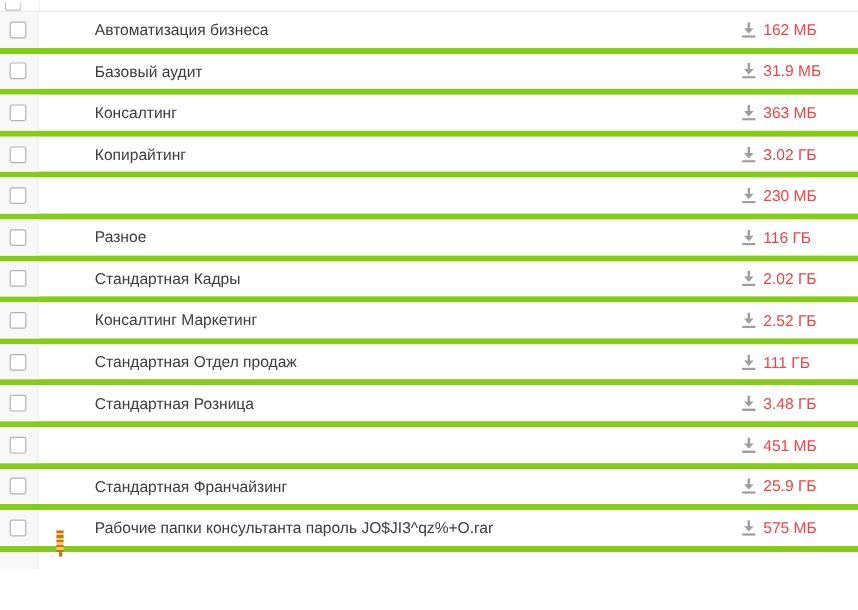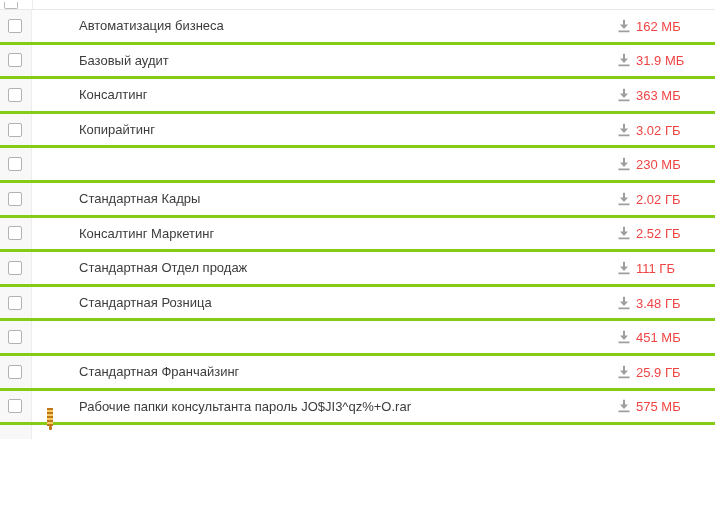--- a/index.html
+++ b/index.html
@@ -29,21 +29,21 @@
   }
   .top-sliver .col-sep {
     position:absolute; left:32px; top:0; bottom:0;
     width:1px; background:#ededed;
   }
 
   
   .row {
     display:flex;
     height:34.6px;
-    border-bottom:3px solid #84cc16;
+    border-bottom:5px solid #84cc16;
     background:#fff;
   }
   .cb-cell {
     width:32px; flex:0 0 32px;
     background:#f8f8f8;
     border-right:1px solid #ededed;
     display:flex; align-items:center;
   }
   .checkbox {
     width:14px; height:14px;
@@ -208,20 +208,35 @@
       <span class="file-icon"><span class="icon-folder"><span class="tab"></span><span class="fbody"></span></span></span>
       <svg class="dl-icon" viewBox="0 0 12 13">
         <rect x="5" y="0" width="2" height="6" fill="#9e9e9e"></rect>
         <polygon points="2,5 10,5 6,9.5" fill="#9e9e9e"></polygon>
         <rect x="0.5" y="11" width="11" height="2" fill="#9e9e9e"></rect>
       </svg>
       <span class="file-size">230 МБ</span>
     </div>
   </div>
 
+  <div class="row">
+    <div class="cb-cell">
+      <span class="checkbox"></span>
+    </div>
+    <div class="content-cell">
+      <span class="file-icon"><span class="icon-folder"><span class="tab"></span><span class="fbody"></span></span></span>
+      <span class="file-name">Разное</span>
+      <svg class="dl-icon" viewBox="0 0 12 13">
+        <rect x="5" y="0" width="2" height="6" fill="#9e9e9e"></rect>
+        <polygon points="2,5 10,5 6,9.5" fill="#9e9e9e"></polygon>
+        <rect x="0.5" y="11" width="11" height="2" fill="#9e9e9e"></rect>
+      </svg>
+      <span class="file-size">116 ГБ</span>
+    </div>
+  </div>
 
 
   <div class="row">
     <div class="cb-cell">
       <span class="checkbox"></span>
     </div>
     <div class="content-cell">
       <span class="file-icon"><span class="icon-folder"><span class="tab"></span><span class="fbody"></span></span></span>
       <span class="file-name">Стандартная Кадры</span>
       <svg class="dl-icon" viewBox="0 0 12 13">

